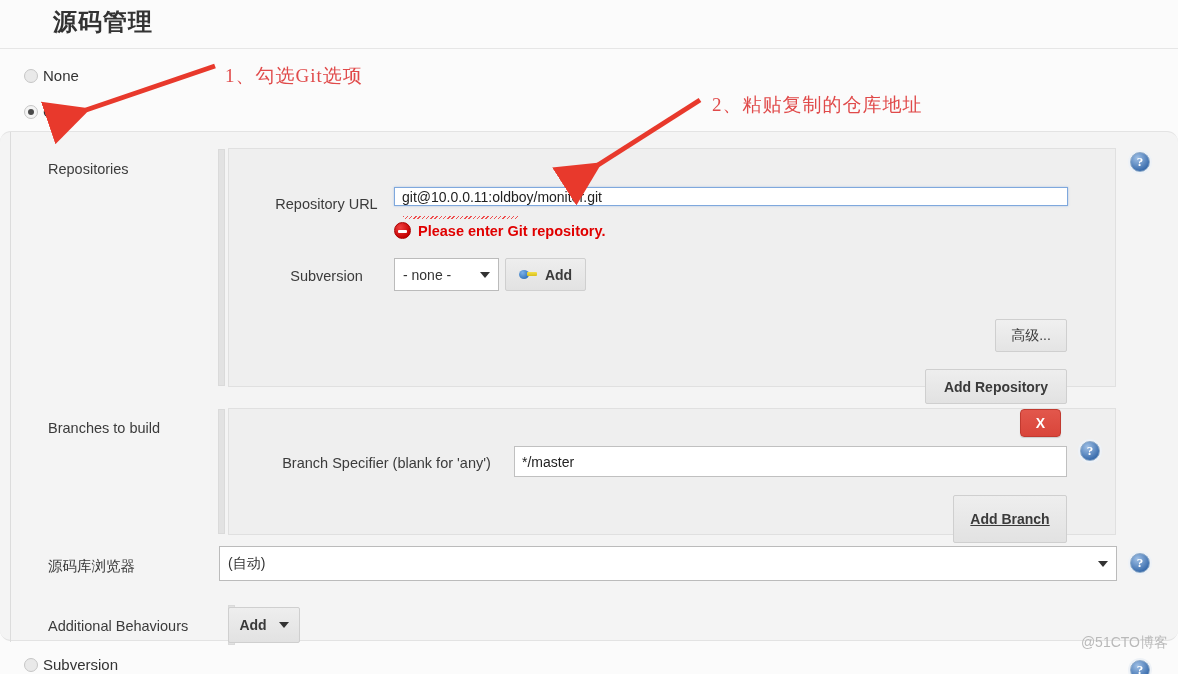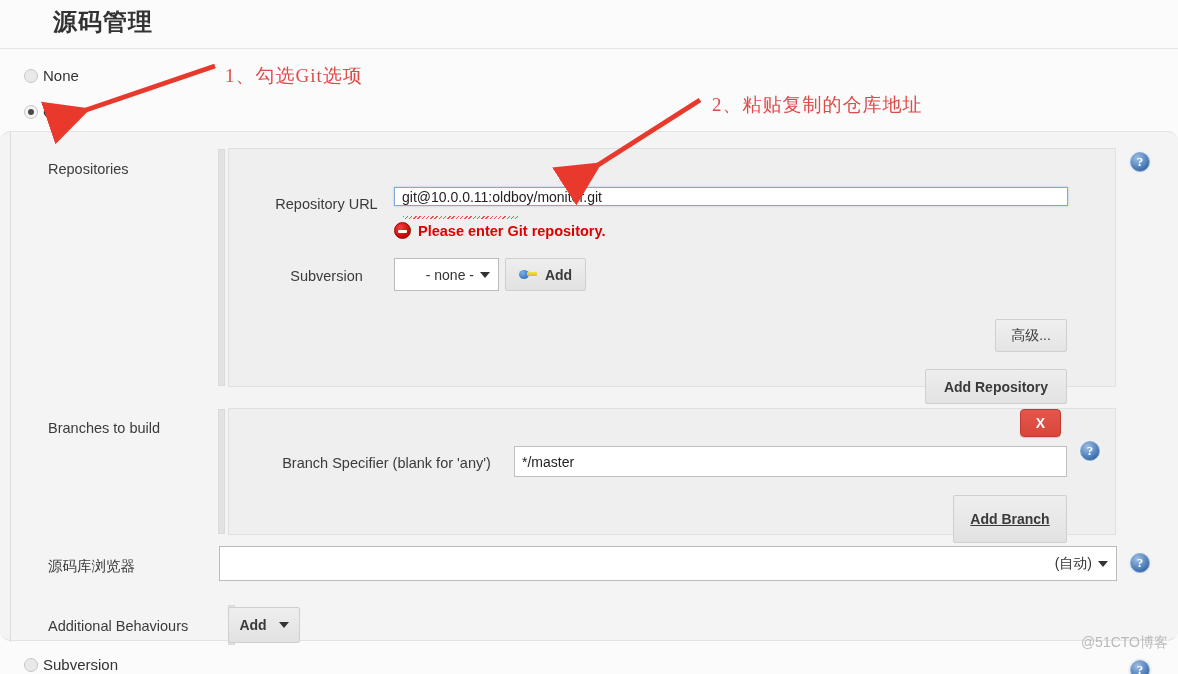--- a/index.html
+++ b/index.html
@@ -169,21 +169,21 @@
   .select {
     position: absolute;
     background: #fff;
     border: 1px solid #bbb;
     font-size: 14px;
     color: #333;
     display: flex;
     align-items: center;
     padding: 0 8px;
   }
-  .select .sel-text { flex: 1 1 auto; text-align: right; }
+  .select .sel-text { flex: 1 1 auto; }
   .select .caret-down {
     width: 0; height: 0;
     border-left: 5px solid transparent;
     border-right: 5px solid transparent;
     border-top: 6px solid #333;
     margin-left: 6px;
   }
 
   
   .btn {

